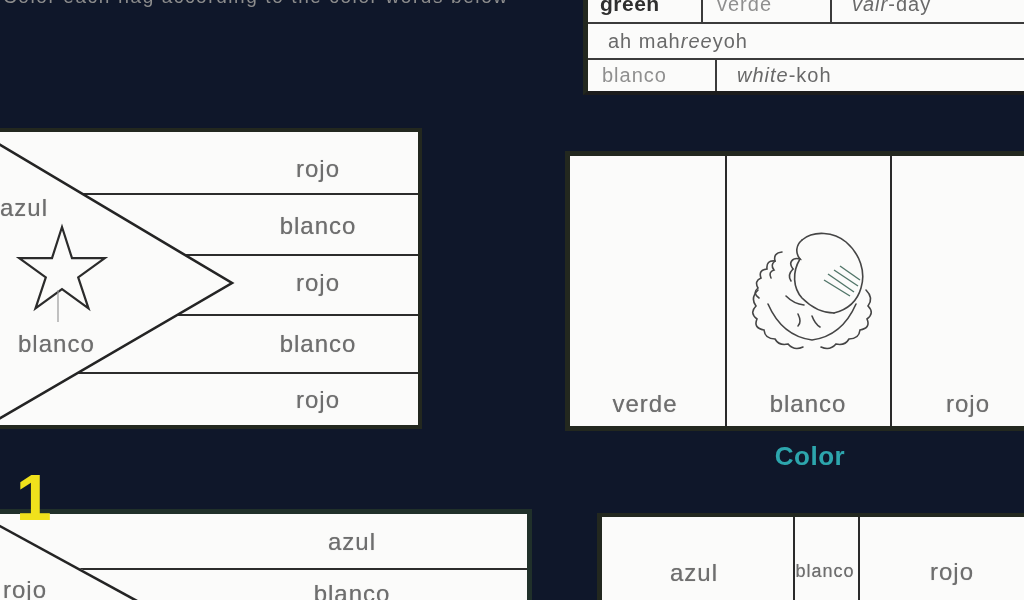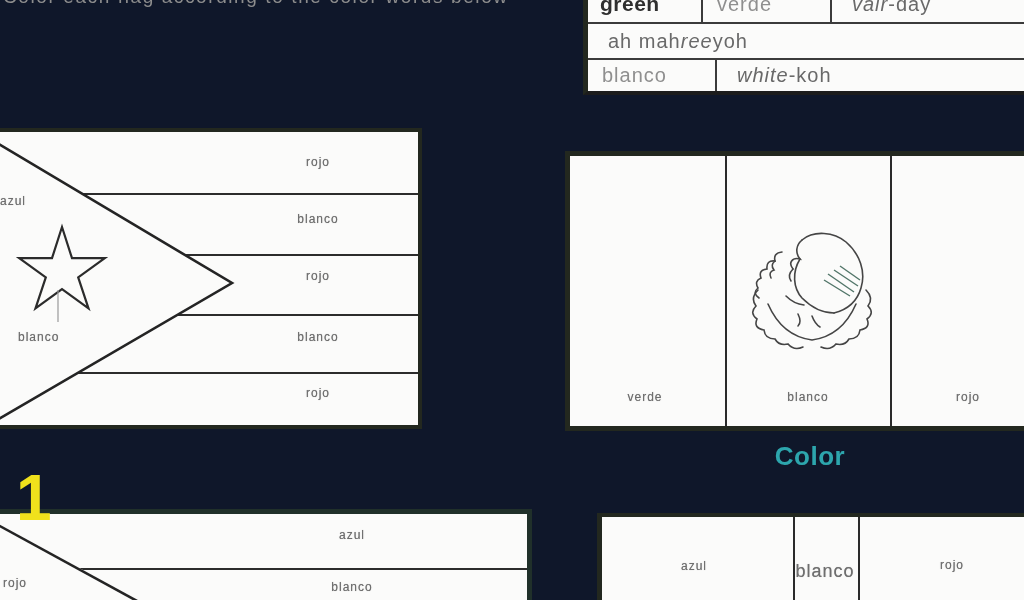--- a/index.html
+++ b/index.html
@@ -1,21 +1,21 @@
 <!DOCTYPE html>
 <html><head>
 <meta charset="utf-8">
 <style>
   html,body{margin:0;padding:0;}
   body{font-family:"Liberation Sans", sans-serif; background:#ffffff;}
   #page{position:relative; width:1024px; height:600px; overflow:hidden; background:#0f172a;}
 
   
   .scan{color:#6e6e6e; letter-spacing:1px; text-shadow:0 0 0.7px rgba(110,110,110,0.7);}
-  .flabel{position:absolute; font-size:12px; white-space:nowrap; transform:translateX(-50%);}
+  .flabel{position:absolute; font-size:24px; white-space:nowrap; transform:translateX(-50%);}
   .flabel.left-anchor{transform:none;}
 
   
   .clipline{position:absolute; top:-13px; left:3px; font-size:19px; line-height:19px;
             color:#8d8d8d; letter-spacing:1.6px; white-space:nowrap;}
 
   
   .ctable{position:absolute; left:583px; top:-14px; width:460px;
           border-left:5px solid #23281f; border-bottom:4px solid #1c1c1c; background:#fbfbfa;}
   .trow{display:flex; align-items:center; box-sizing:border-box;}

